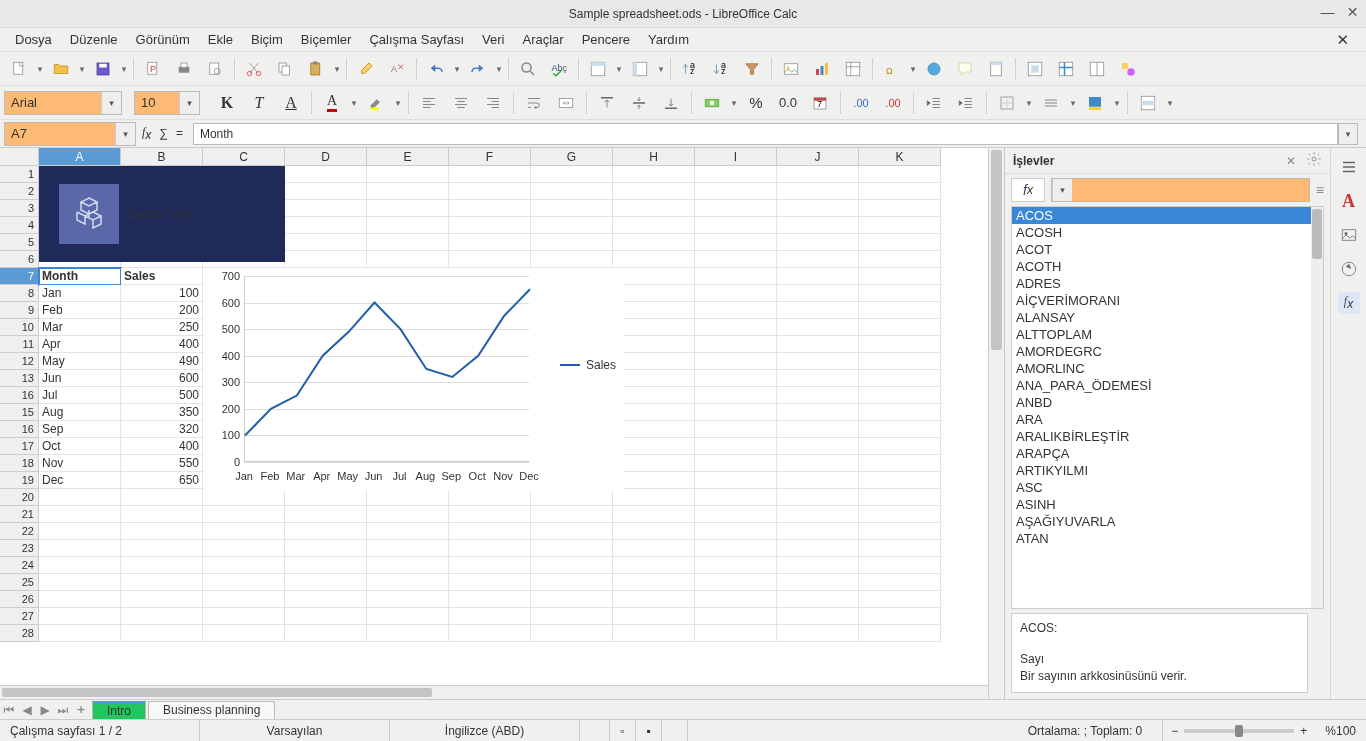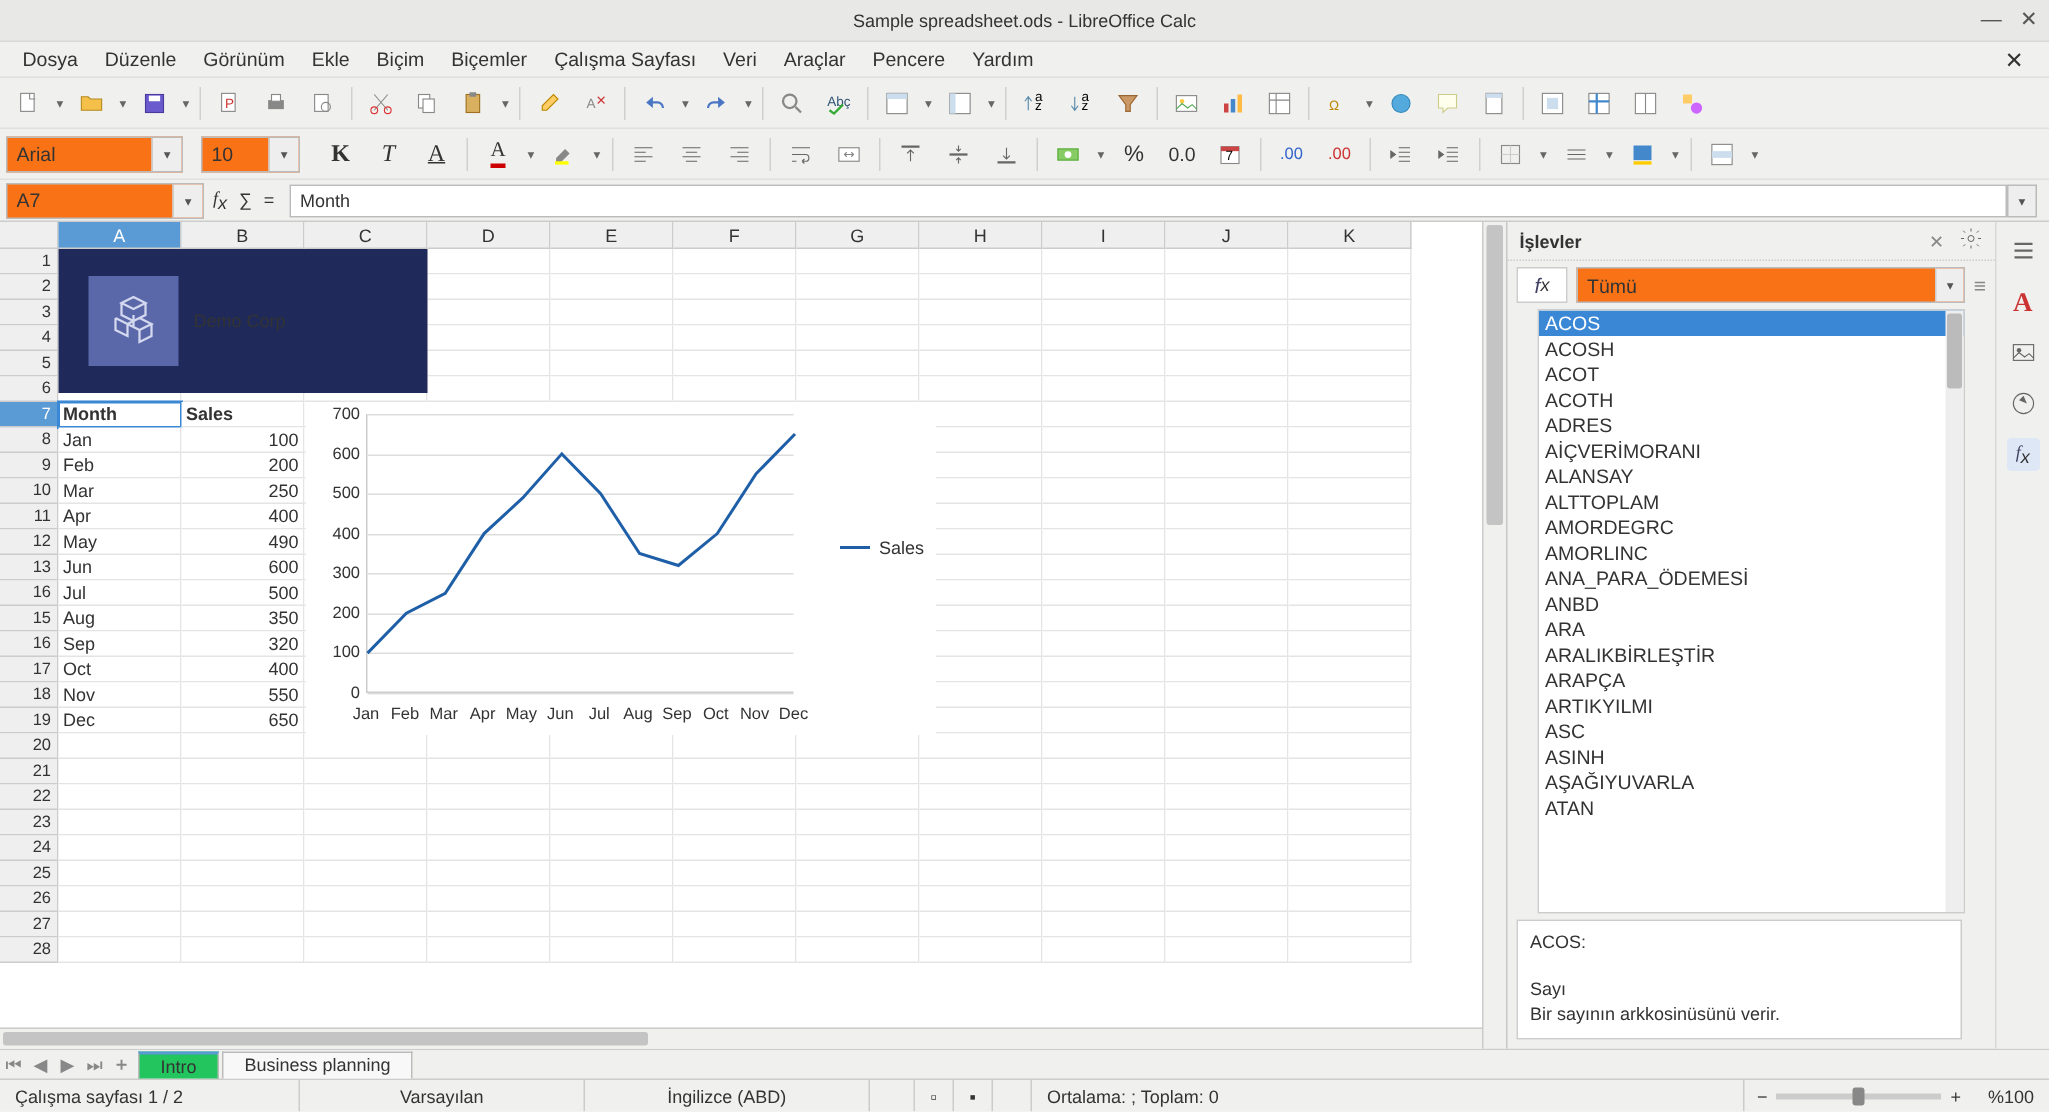--- a/index.html
+++ b/index.html
@@ -9,21 +9,21 @@
   .titlebar .wc span{width:15px;height:15px;display:inline-flex;align-items:center;justify-content:center;font-size:14px;color:#555}
   .menubar{height:24px;background:#f0f0ef;display:flex;align-items:center;padding:0 6px;border-bottom:1px solid #e0e0df;position:relative}
   .menubar span{padding:3px 9px;font-size:13px}
   .menubar .closex{position:absolute;right:8px;font-size:15px}
   .toolbar{background:#f0f0ef;display:flex;align-items:center;padding:2px 4px;gap:1px;border-bottom:1px solid #e0e0df;height:34px}
   .tb{width:30px;height:28px;display:inline-flex;align-items:center;justify-content:center;border-radius:3px}
   .tb svg{width:18px;height:18px}
   .tbd{width:10px;display:inline-flex;align-items:center;justify-content:center;color:#666;font-size:9px}
   .sep{width:1px;height:22px;background:#d0d0cf;margin:0 3px}
   .fmtrow{display:flex;align-items:center;height:34px;padding:2px 4px;gap:2px;border-bottom:1px solid #e0e0df}
-  .combo{display:flex;align-items:center;background:#f97316;border:1px solid #bbb;height:24px}
+  .combo{display:flex;align-items:center;background:#fdba74;border:1px solid #bbb;height:24px}
   .combo input{border:none;outline:none;padding:0 6px;height:22px;font-size:13px;background:transparent}
   .combo .ar{width:20px;background:#eee;border-left:1px solid #ccc;height:100%;display:flex;align-items:center;justify-content:center;font-size:9px;color:#555}
   .cellref-row{display:flex;align-items:center;height:28px;border-bottom:1px solid #ccc;background:#f0f0ef}
   .cellref-row .combo input{width:110px}
   .fxarea{display:flex;align-items:center;gap:8px;padding:0 6px;color:#777}
   .fx-input{flex:1;height:22px;border:1px solid #bbb;background:#fff;display:flex;align-items:center;padding:0 6px;margin-left:4px}
   .fx-drop{width:20px;height:22px;border:1px solid #bbb;background:#eee;display:flex;align-items:center;justify-content:center;font-size:9px;color:#555}
 
   .body-area{display:flex;height:calc(741px - 28px - 24px - 34px - 34px - 28px - 20px - 22px);}
   .sheet-area{flex:1;display:flex;flex-direction:column;position:relative;background:#fff}
@@ -56,21 +56,21 @@
   .vscroll .thumb{position:absolute;left:2px;right:2px;top:2px;height:200px;background:#c4c4c4;border-radius:2px}
   .hscroll{height:14px;background:#f0f0ef;border-top:1px solid #ccc;position:relative;margin-left:0}
   .hscroll .thumb{position:absolute;top:2px;bottom:2px;left:2px;width:430px;background:#c4c4c4;border-radius:2px}
 
   .side-panel{width:362px;background:#f0f0ef;border-left:1px solid #c8c8c7;display:flex}
   .side-content{flex:1;display:flex;flex-direction:column}
   .side-title{display:flex;align-items:center;justify-content:space-between;padding:4px 8px;font-size:13px;height:26px;border-bottom:1px dotted #ccc}
   .side-row{display:flex;align-items:center;gap:6px;padding:4px 6px}
   .side-row .fx{width:34px;height:24px;border:1px solid #ccc;background:#fff;display:flex;align-items:center;justify-content:center;font-style:italic;color:#446;font-size:14px}
   .side-row .dd{flex:1}
-  .func-list{flex:1;background:#fff;border:1px solid #ccc;margin:0 20px;overflow:auto;position:relative}
+  .func-list{flex:1;background:#fff;border:1px solid #ccc;margin:0 6px;overflow:auto;position:relative}
   .func-list .item{padding:1px 4px;font-size:13px}
   .func-list .item.sel{background:#3a87d6;color:#fff}
   .func-list .vsb{position:absolute;right:0;top:0;width:12px;bottom:0;background:#eee}
   .func-list .vsb .th{position:absolute;left:1px;right:1px;top:2px;height:50px;background:#bbb;border-radius:2px}
   .func-desc{margin:4px 22px 6px 6px;background:#fff;border:1px solid #ccc;height:80px;padding:6px 8px;font-size:13px;line-height:1.4}
   .side-icons{width:36px;background:#f0f0ef;border-left:1px solid #d8d8d7;display:flex;flex-direction:column;align-items:center;gap:12px;padding-top:8px}
   .side-icons .si{width:22px;height:22px;display:flex;align-items:center;justify-content:center;font-size:16px;color:#555}
 
   .tabrow{height:20px;background:#f0f0ef;display:flex;align-items:center;border-top:1px solid #ccc}
   .tabrow .nav{width:18px;height:18px;display:flex;align-items:center;justify-content:center;color:#888}
@@ -965,21 +965,20 @@
             <svg width="16" height="16" viewBox="0 0 24 24">
                 <circle cx="12" cy="12" r="3" fill="none" stroke="#666"></circle>
                 <path d="M12 2v3M12 19v3M4.2 4.2l2 2M17.8 17.8l2 2M2 12h3M19 12h3M4.2 19.8l2-2M17.8 6.2l2-2" stroke="#666"></path>
               </svg>
           </span>
         </div>
       </div>
       <div class="side-row">
         <div class="fx">f<sub>x</sub></div>
         <div class="combo dd">
-            <input readonly="" style="width: 100%;" value="Tümü">
             <div class="ar">▾</div>
           </div>
         <div style="font-size:14px;color:#888">≡</div>
       </div>
       <div class="func-list" id="funclist">
         <div class="item sel">ACOS</div>
           <div class="item">ACOSH</div>
           <div class="item">ACOT</div>
           <div class="item">ACOTH</div>
           <div class="item">ADRES</div>
@@ -1051,21 +1050,21 @@
 </div>
 
 <div class="statusbar">
   <div class="seg" style="min-width:200px">Çalışma sayfası 1 / 2</div>
   <div class="seg" style="min-width:190px;justify-content:center">Varsayılan</div>
   <div class="seg" style="min-width:190px;justify-content:center">İngilizce (ABD)</div>
   <div class="seg" style="width:30px"></div>
   <div class="seg" style="width:26px;justify-content:center">▫</div>
   <div class="seg" style="width:26px;justify-content:center">▪</div>
   <div class="seg" style="width:26px"></div>
-  <div class="seg flex" style="padding-right:20px">
+  <div class="seg flex" style="justify-content:flex-end;padding-right:20px">
       <span>Ortalama: ; Toplam: 0</span>
     </div>
   <div class="zoom">
     <span>−</span>
     <div class="slider">
         <div class="knob"></div>
       </div>
     <span>+</span>
   </div>
   <div class="seg" style="border:none">%100</div>

